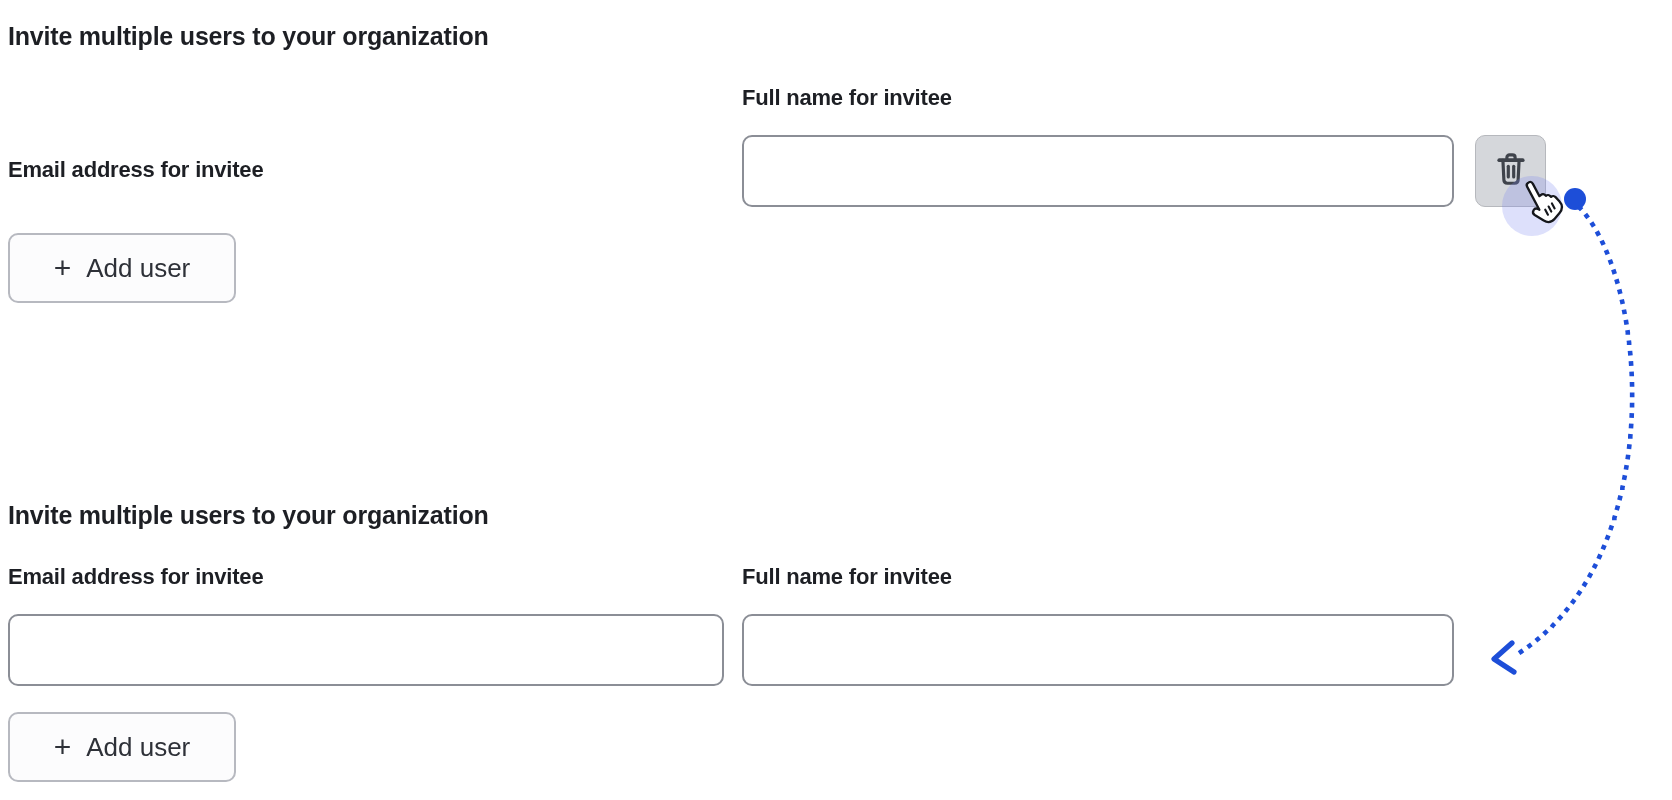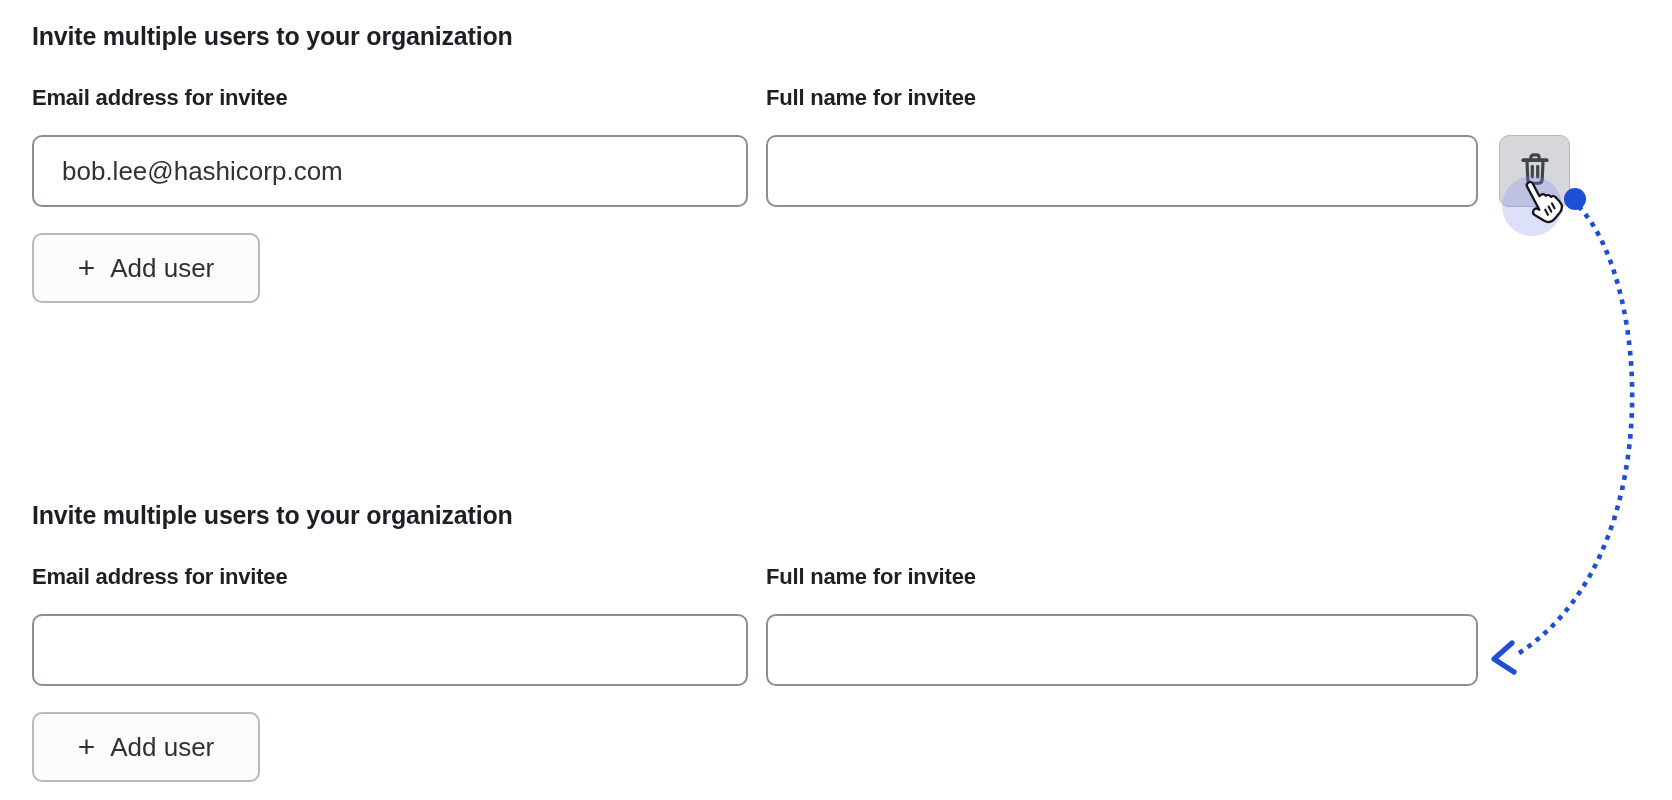--- a/index.html
+++ b/index.html
@@ -4,21 +4,21 @@
 <style>
   * { margin: 0; padding: 0; box-sizing: border-box; }
   html, body { width: 1672px; height: 800px; }
   body {
     background: #ffffff;
     font-family: "Liberation Sans", sans-serif;
     color: #1d1f24;
     overflow: hidden;
     position: relative;
   }
-  .section { padding-left: 32px; }
+  .section { padding-left: 8px; }
   .section-1 { padding-top: 21px; }
   .section-2 { margin-top: 197px; }
   .section-heading {
     font-size: 25px;
     font-weight: 700;
     line-height: 30px;
     letter-spacing: -0.2px;
     color: #1d1f24;
     margin-bottom: 33px;
   }
@@ -108,21 +108,20 @@
   }
 </style>
 </head>
 <body>
 
 <div class="section section-1">
   <div class="section-heading">Invite multiple users to your organization</div>
   <div class="fields-row">
     <div class="field-group email">
       <div class="field-label">Email address for invitee</div>
-      <input class="text-input" type="text" value="bob.lee@hashicorp.com" style="">
     </div>
     <div class="field-group fullname">
       <div class="field-label">Full name for invitee</div>
       <input class="text-input" type="text" value="" style="">
     </div>
     <div class="delete-btn">
       <span>
         <svg width="38" height="38" viewBox="0 0 24 24" fill="none">
           <path d="M9.4 6 V4.7 C9.4 3.7 10.1 3.1 11.1 3.1 H12.9 C13.9 3.1 14.6 3.7 14.6 4.7 V6" stroke="#3f434b" stroke-width="2" stroke-linecap="round"></path>
           <path d="M4.6 6.4 H19.4" stroke="#3f434b" stroke-width="2.4" stroke-linecap="round"></path>

